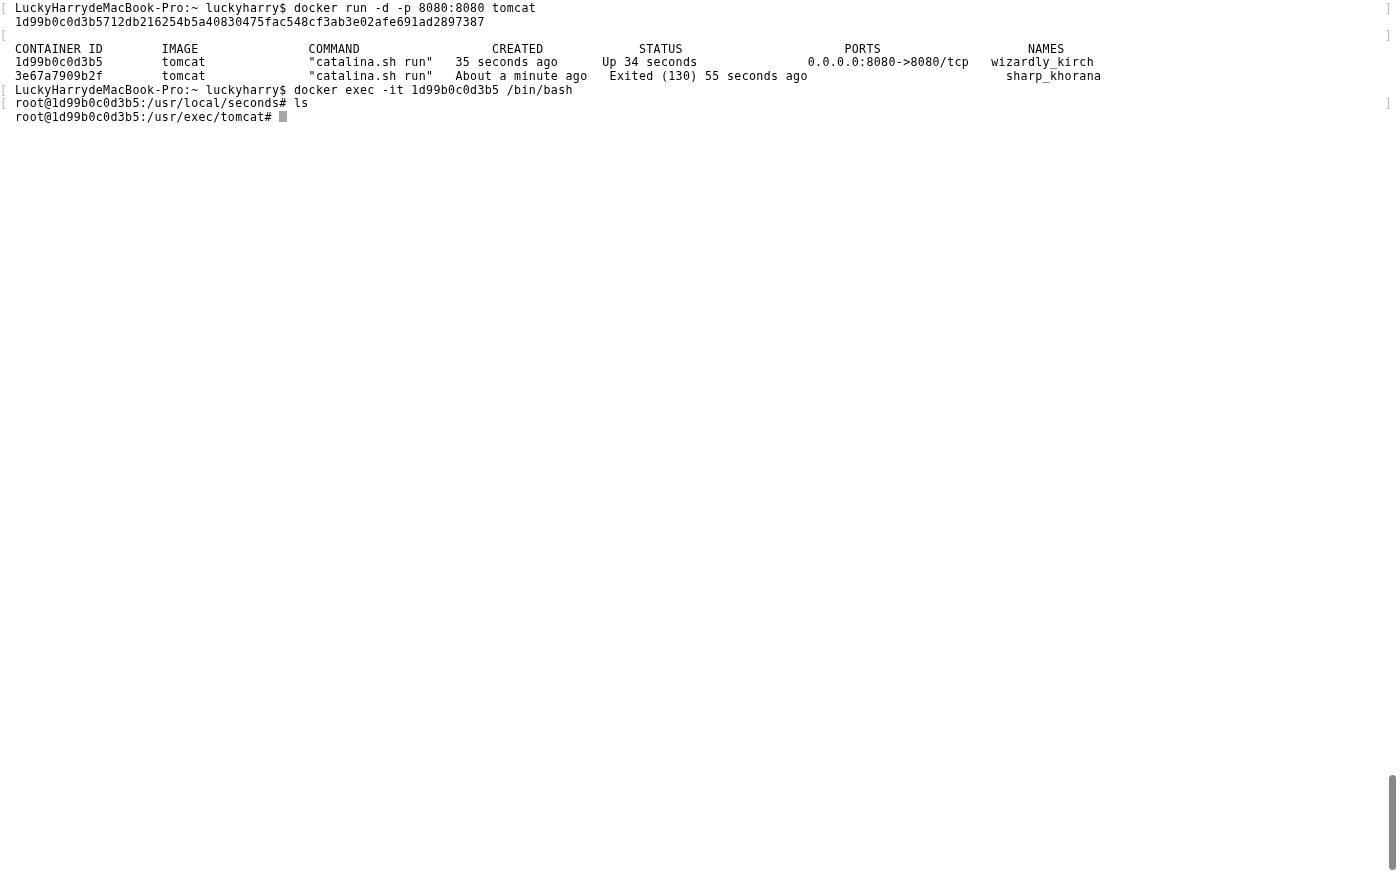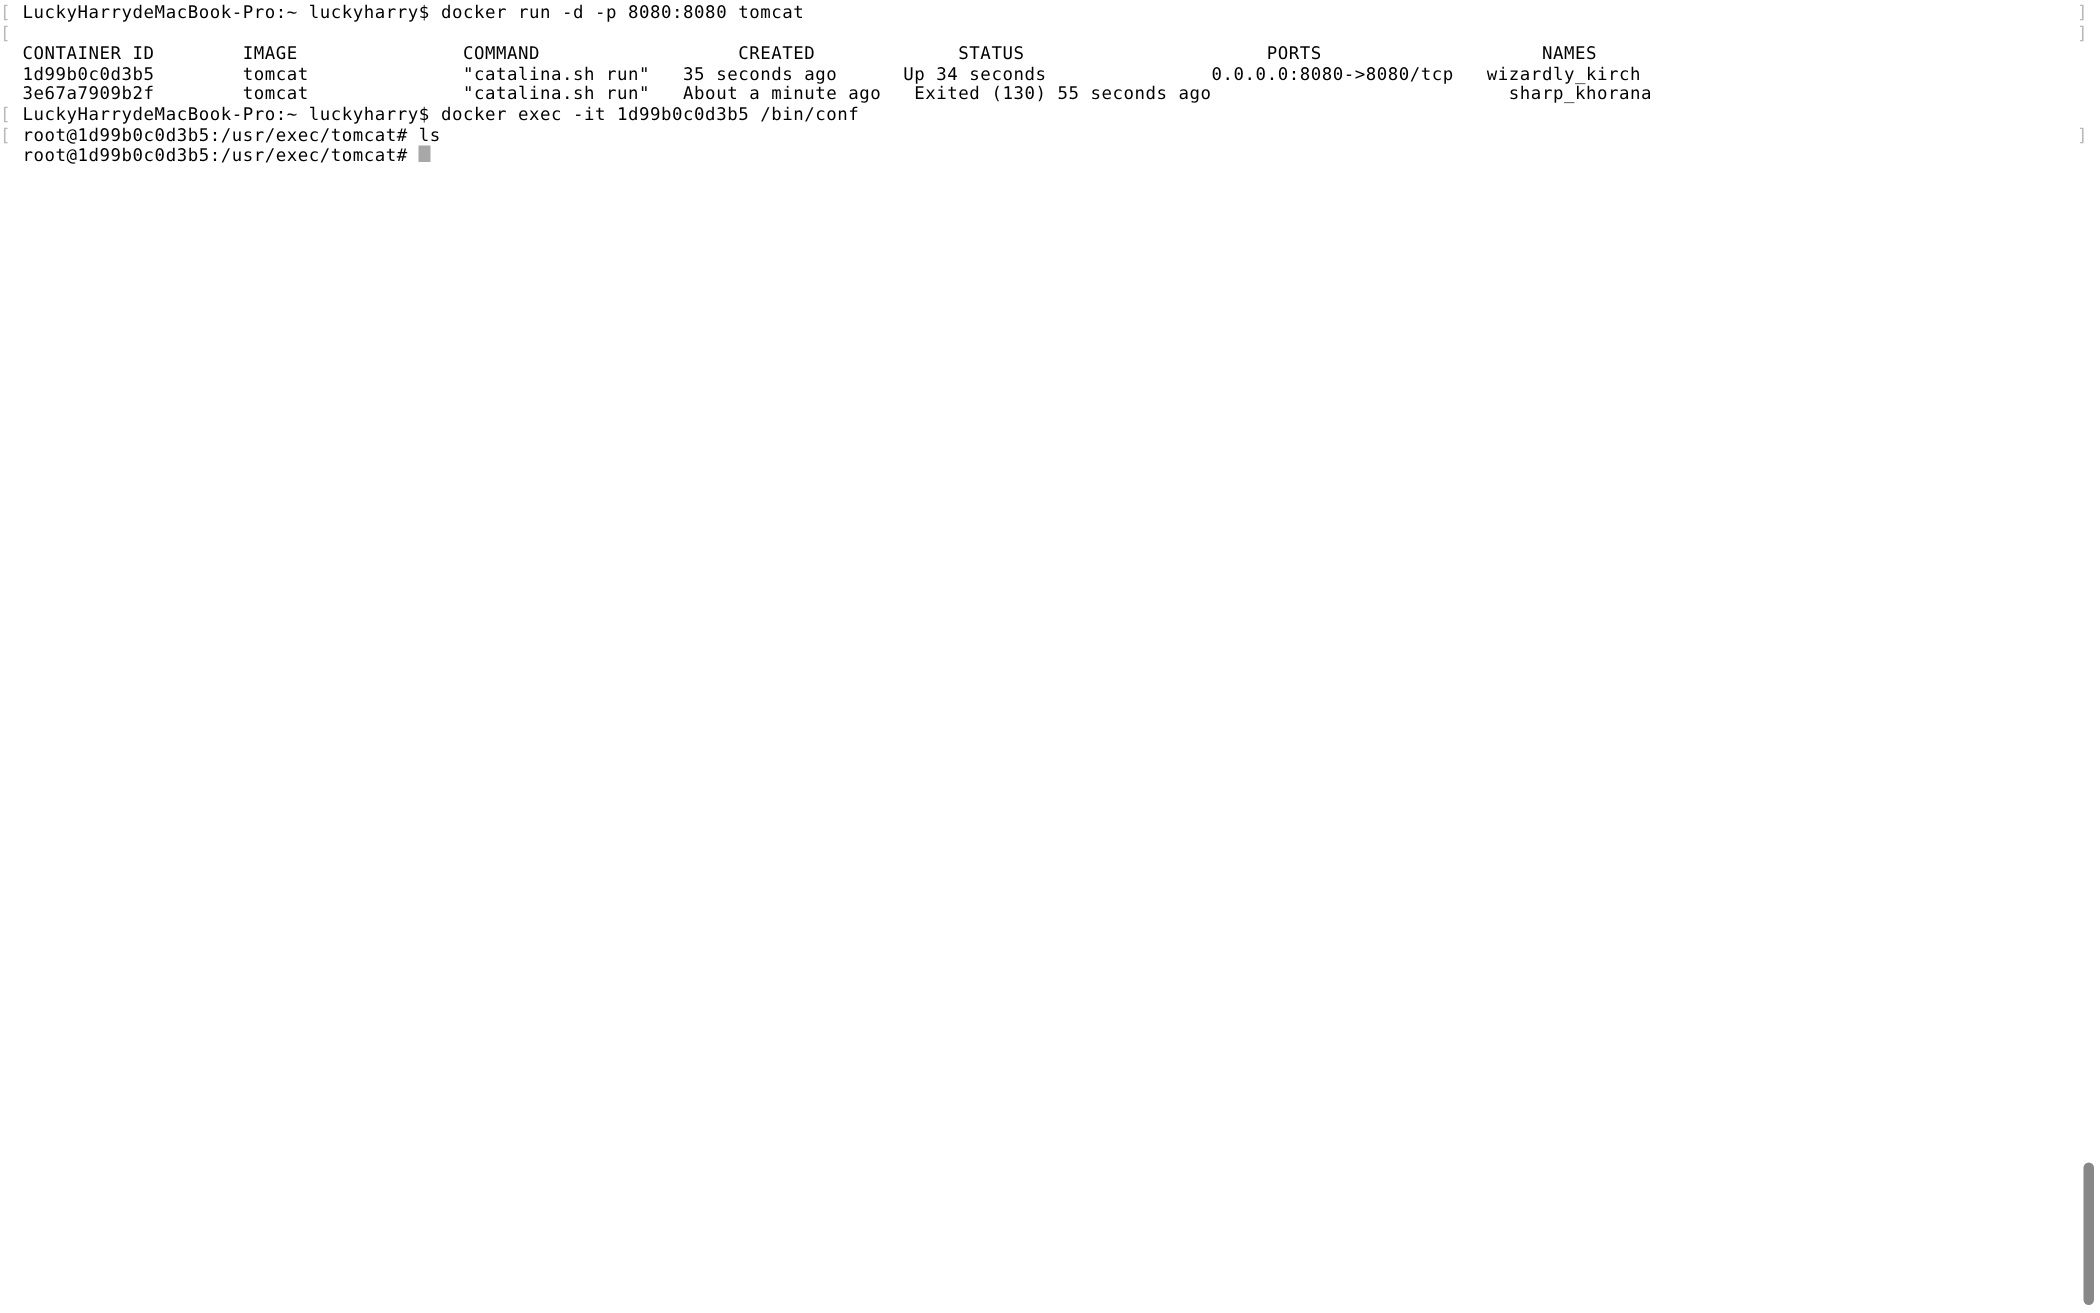--- a/index.html
+++ b/index.html
@@ -113,46 +113,49 @@
 <div id="terminal" style="background: rgb(255, 255, 255); color: rgb(0, 0, 0);">
 
   <div id="screen">
 
     <div class="line">
       <span class="mark-left">[</span>
       <span class="body"><span class="txt">LuckyHarrydeMacBook-Pro:~ luckyharry$ docker run -d -p 8080:8080 tomcat</span></span>
       <span class="mark-right">]</span>
     </div>
 
+    <div class="line">
+      <span class="body"><span class="txt">1d99b0c0d3b5712db216254b5a40830475fac548cf3ab3e02afe691ad2897387</span></span>
+    </div>
 
     <div class="line">
       <span class="mark-left">[</span>
       <span class="mark-right">]</span>
     </div>
 
     <div class="line">
       <span class="body"><span class="txt">CONTAINER ID        IMAGE               COMMAND                  CREATED             STATUS                      PORTS                    NAMES</span></span>
     </div>
 
     <div class="line">
       <span class="body"><span class="txt">1d99b0c0d3b5        tomcat              "catalina.sh run"   35 seconds ago      Up 34 seconds               0.0.0.0:8080-&gt;8080/tcp   wizardly_kirch</span></span>
     </div>
 
     <div class="line">
       <span class="body"><span class="txt">3e67a7909b2f        tomcat              "catalina.sh run"   About a minute ago   Exited (130) 55 seconds ago                           sharp_khorana</span></span>
     </div>
 
     <div class="line">
       <span class="mark-left">[</span>
-      <span class="body"><span class="txt">LuckyHarrydeMacBook-Pro:~ luckyharry$ docker exec -it 1d99b0c0d3b5 /bin/conf</span></span>
+      <span class="body"><span class="txt">LuckyHarrydeMacBook-Pro:~ luckyharry$ docker exec -it 1d99b0c0d3b5 /bin/bash</span></span>
     </div>
 
     <div class="line">
       <span class="mark-left">[</span>
-      <span class="body"><span class="txt">root@1d99b0c0d3b5:/usr/exec/tomcat# ls</span></span>
+      <span class="body"><span class="txt">root@1d99b0c0d3b5:/usr/local/seconds# ls</span></span>
       <span class="mark-right">]</span>
     </div>
 
 
     <div class="line">
       <span class="body"><span class="txt">root@1d99b0c0d3b5:/usr/exec/tomcat# </span><span class="cursor"></span></span>
     </div>
 
   </div>
 

